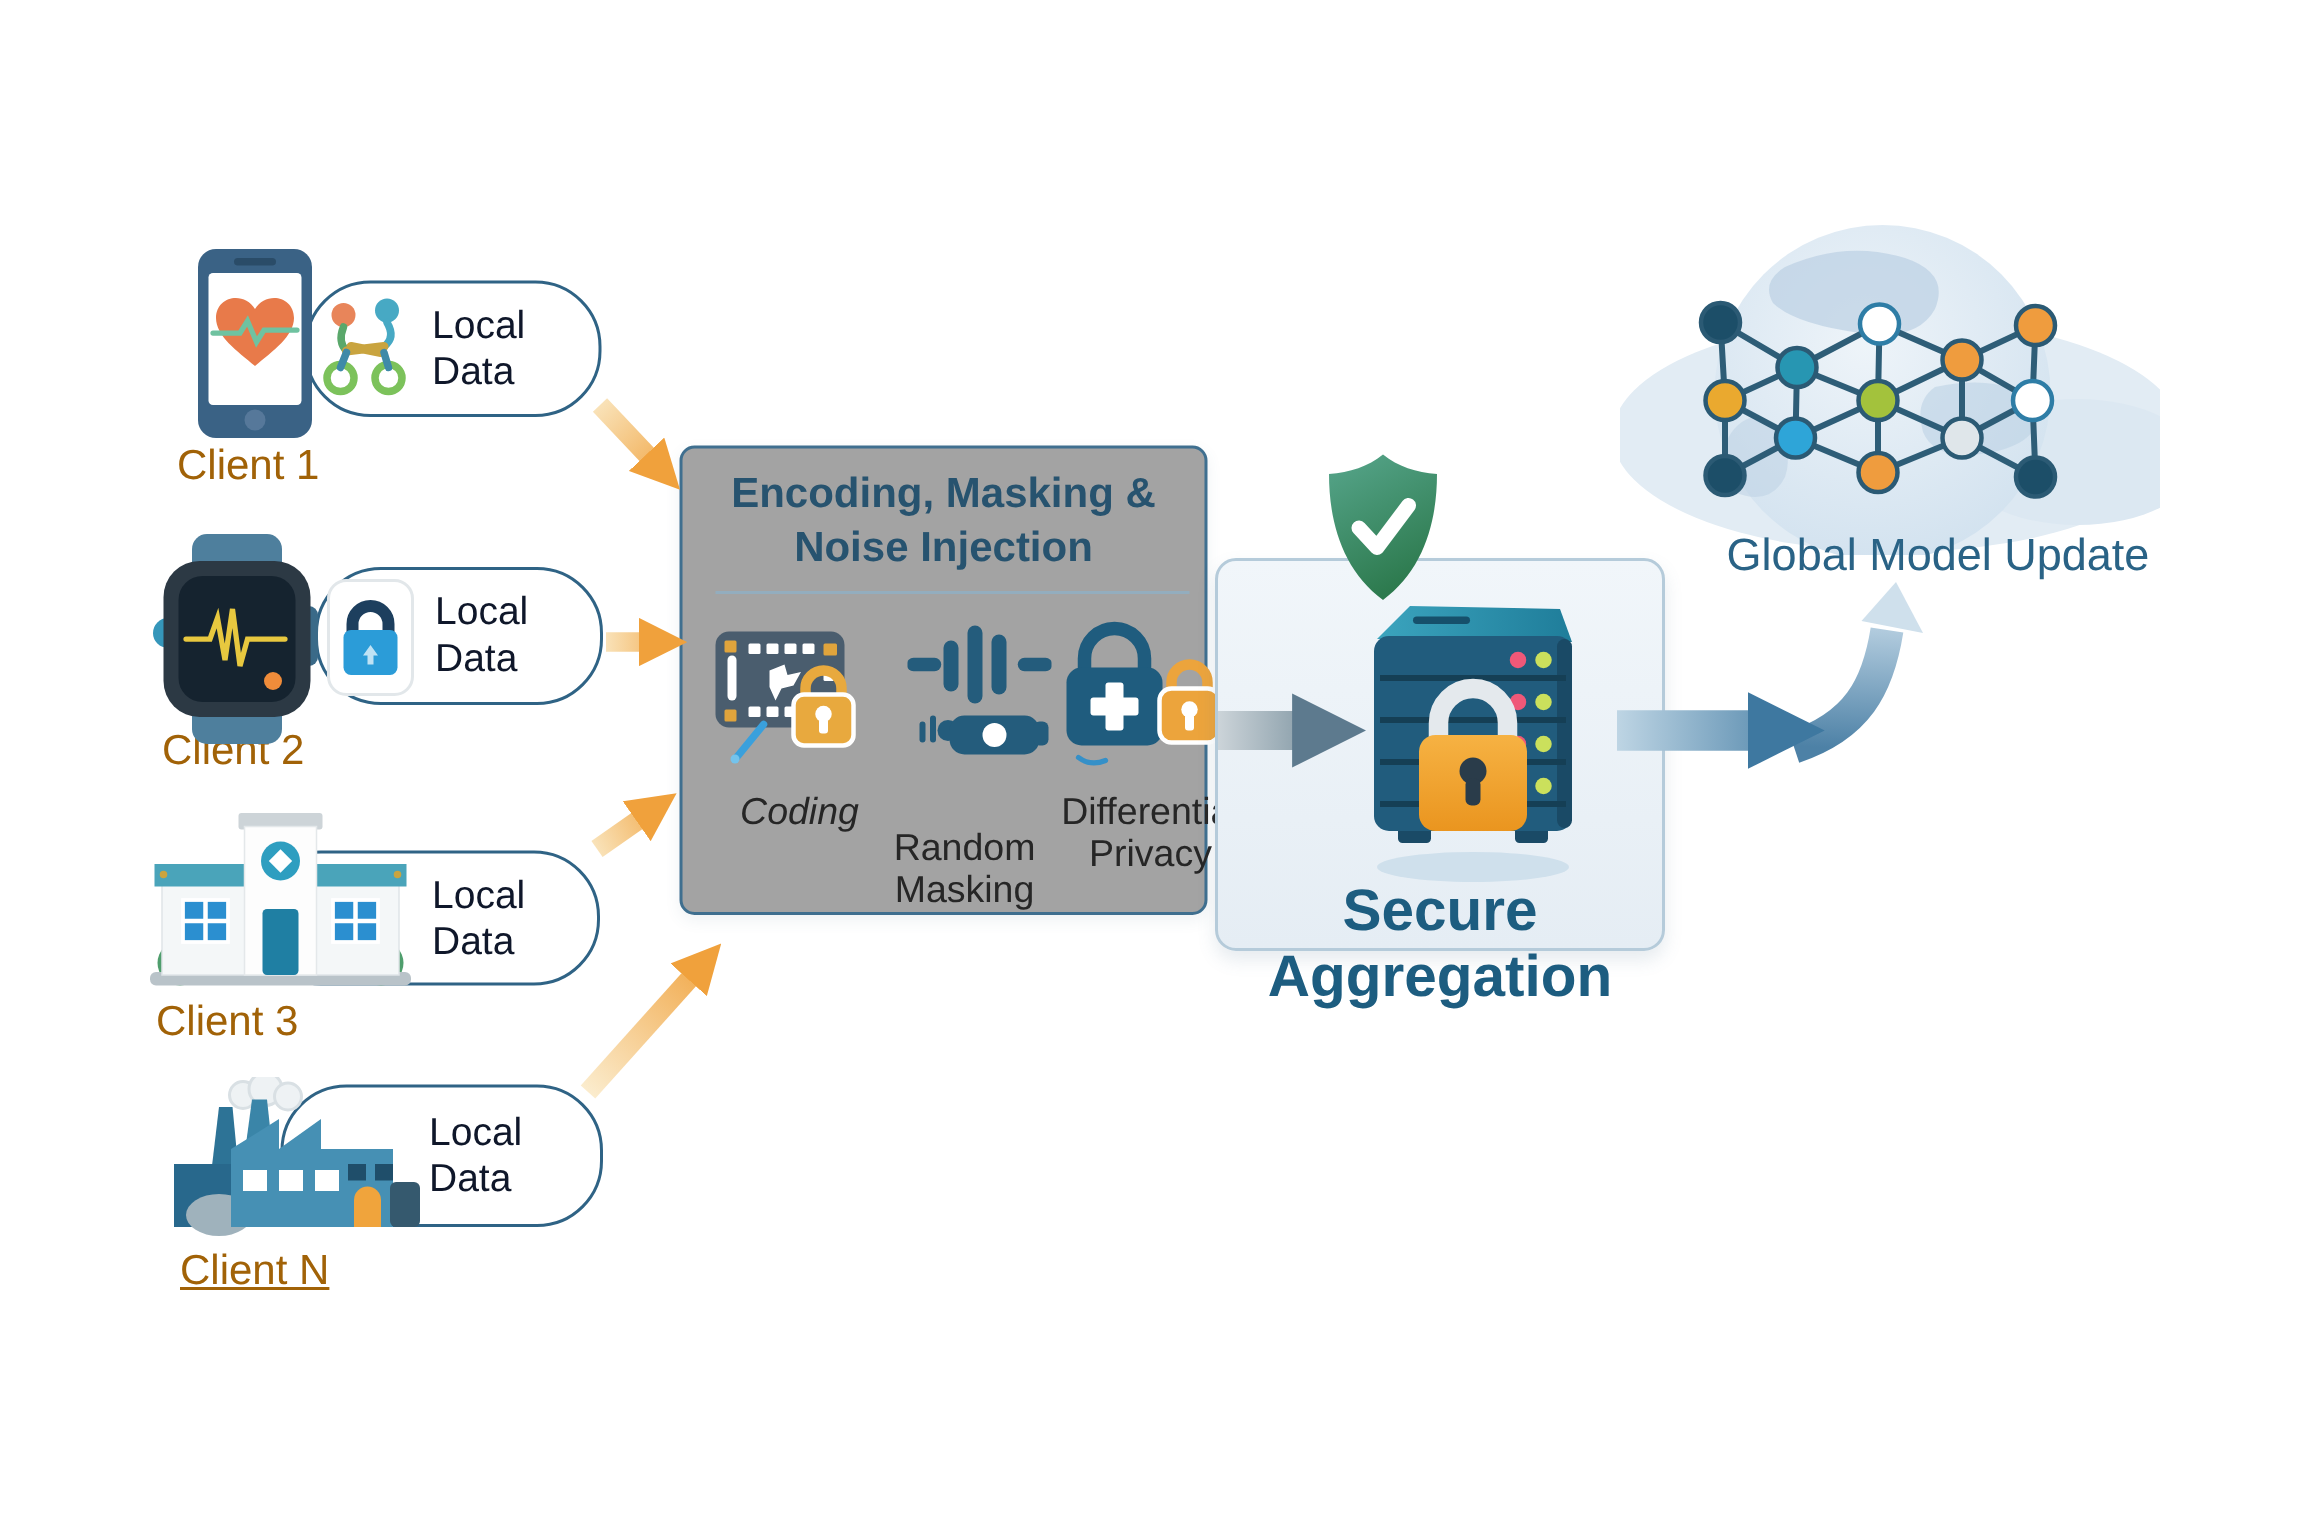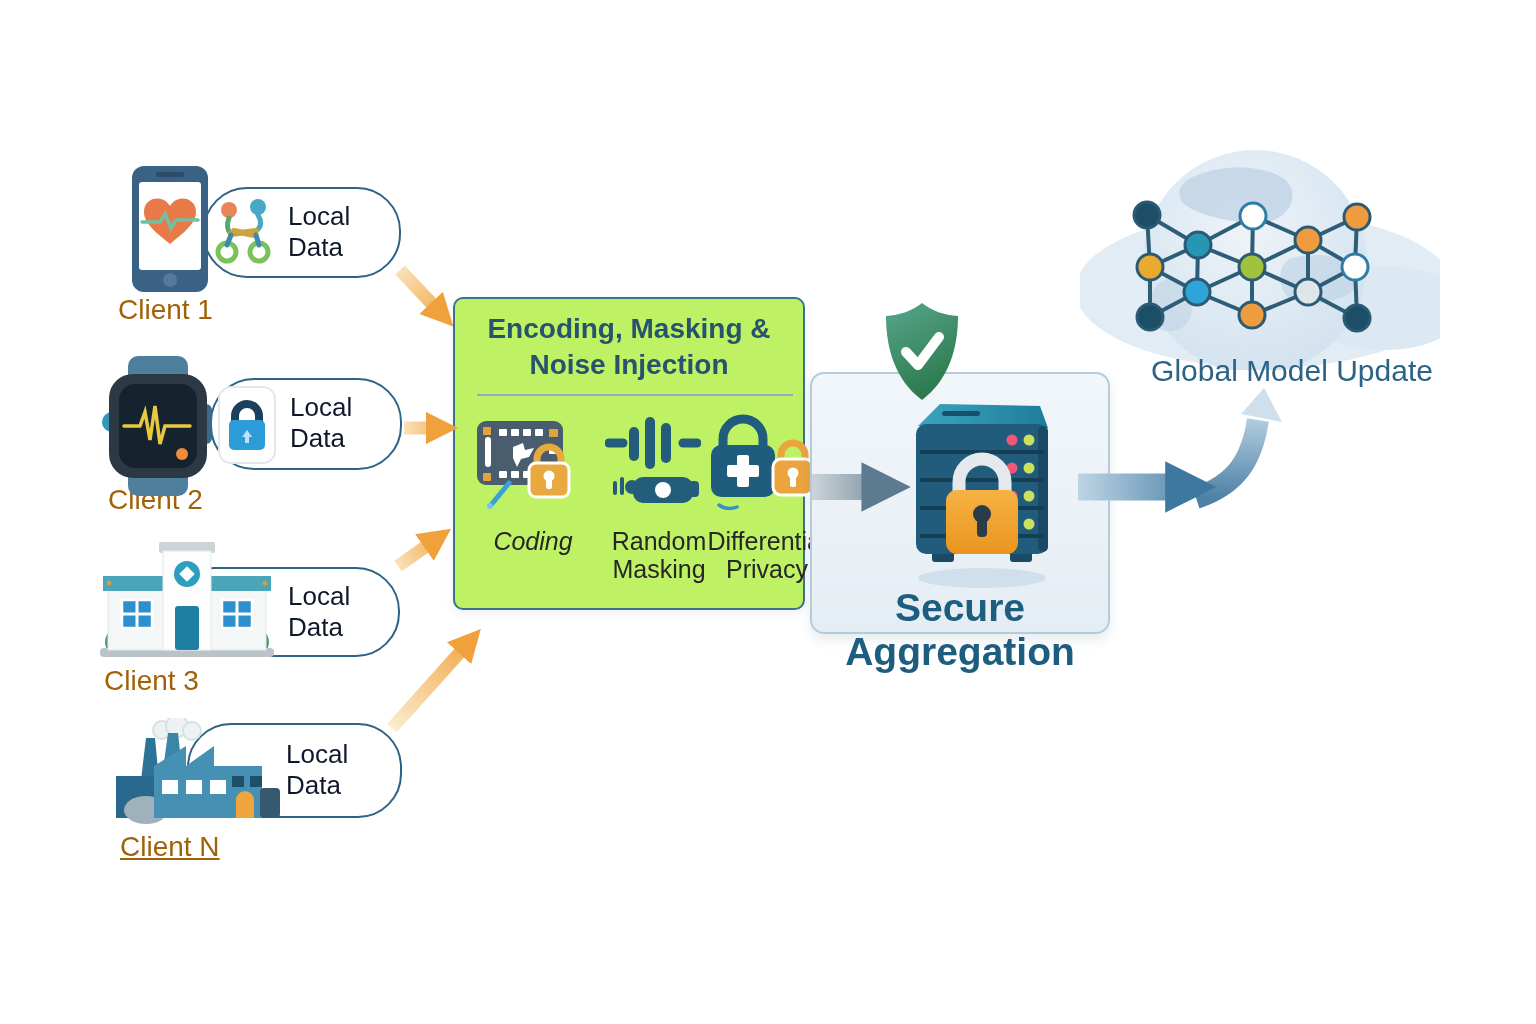--- a/index.html
+++ b/index.html
@@ -16,21 +16,21 @@
   .pill-text{
     position:absolute;z-index:3;color:#0f172a;font-size:26px;line-height:31px;white-space:pre-line;
   }
   .client-label{
     position:absolute;z-index:3;color:#a16207;font-size:28px;
   }
   .client-icon{position:absolute;z-index:4;}
   
   .enc-box{
     position:absolute;left:453px;top:297px;width:352px;height:313px;
-    background:#bef264;border:2px solid #3f6f8f;border-radius:10px;z-index:2;
+    background:#a3a3a3;border:2px solid #3f6f8f;border-radius:10px;z-index:2;
     box-sizing:border-box;overflow:visible;box-shadow:0 4px 10px rgba(70,100,130,.08);
   }
   .enc-title{
     position:absolute;left:0;top:12px;width:100%;text-align:center;
     color:#27536f;font-size:28px;font-weight:bold;line-height:36px;
   }
   .enc-divider{position:absolute;left:22px;right:10px;top:95px;height:2px;background:#93adbe;}
   .enc-item-label{
     position:absolute;top:228px;text-align:center;color:#262626;font-size:25px;line-height:28px;
   }
@@ -281,21 +281,21 @@
       <path d="M14,92 q8,6 18,2" stroke="#3590c8" stroke-width="3.5" fill="none" stroke-linecap="round"></path>
       <g>
         <path d="M76,48 v-6 a12,12 0 0 1 24,0 v6" stroke="#eca43c" stroke-width="7" fill="none"></path>
         <rect x="68" y="46" width="40" height="36" rx="8" fill="#eca43c" stroke="#ffffff" stroke-width="3"></rect>
         <circle cx="88" cy="60" r="5.5" fill="#ffffff"></circle>
           <rect x="85" y="63" width="6" height="11" rx="2" fill="#ffffff"></rect>
       </g>
     </svg>
 
     <div class="enc-item-label" style="left:18px;width:120px;font-style:italic;">Coding</div>
-    <div class="enc-item-label" style="left:148px;width:112px;">Random Masking</div>
+    <div class="enc-item-label" style="left:132px;width:112px;margin-top:24px;">Random Masking</div>
     <div class="enc-item-label" style="left:246px;width:132px;">Differential Privacy</div>
   </div>
 
   <div class="agg-box">
     <svg class="abs z3" style="left:100px;top:24px;" width="140" height="192" viewBox="0 0 140 192">
       <defs>
         <linearGradient id="srvTop" x1="0" y1="0" x2="1" y2="0">
           <stop offset="0%" stop-color="#3ba4be"></stop>
             <stop offset="100%" stop-color="#1f7d9a"></stop>
         </linearGradient>

